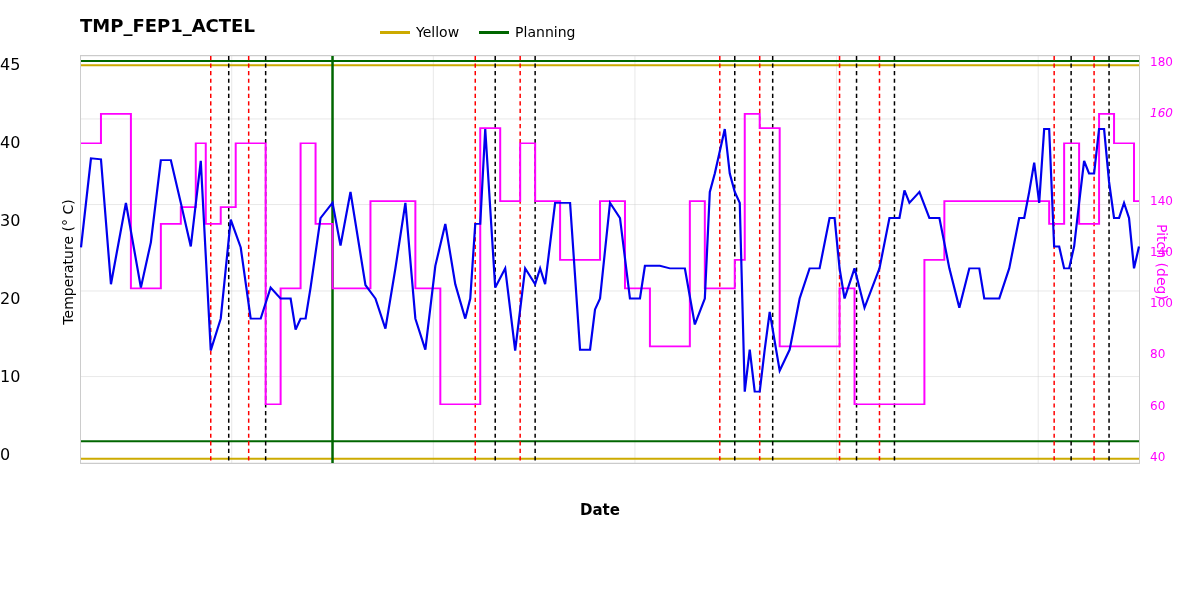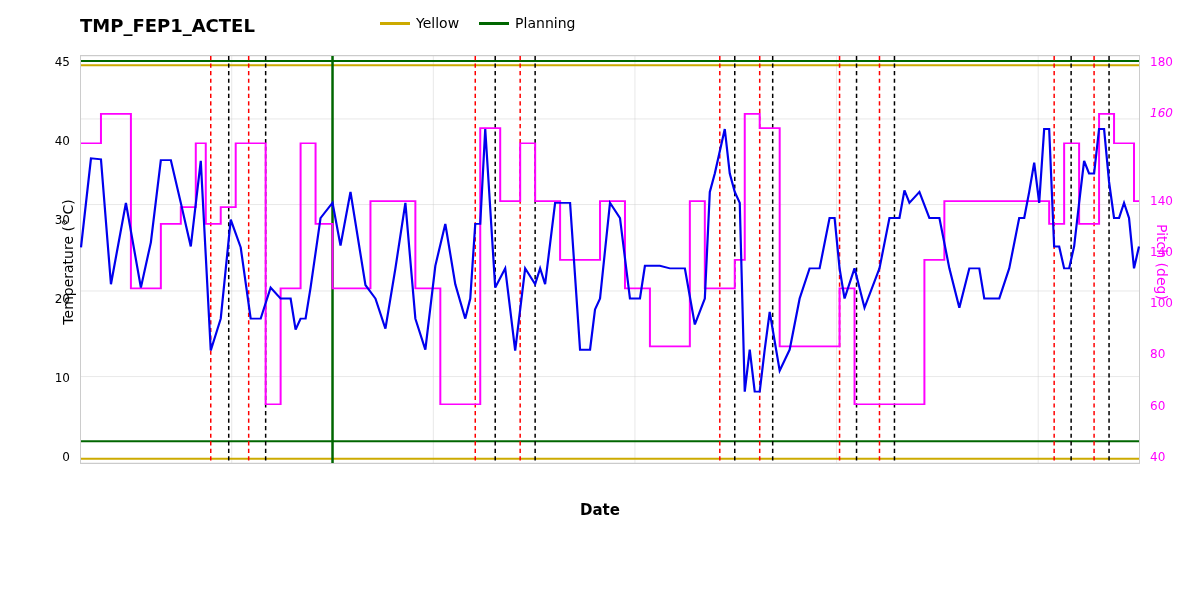--- a/index.html
+++ b/index.html
@@ -20,21 +20,21 @@
     .chart-title {
       position: absolute;
       top: 15px;
       left: 80px;
       font-size: 18px;
       font-weight: bold;
       color: #000;
     }
     .legend {
       position: absolute;
-      top: 15px;
+      top: 24px;
       left: 380px;
       display: flex;
       align-items: center;
       gap: 20px;
       font-size: 14px;
     }
     .legend-item {
       display: flex;
       align-items: center;
       gap: 6px;
@@ -54,24 +54,23 @@
     }
     .y-axis-left {
       position: absolute;
       top: 55px;
       left: 0;
       width: 75px;
       bottom: 60px;
       display: flex;
       flex-direction: column;
       justify-content: space-between;
-      align-items: flex-end;
+      align-items: flex-start;
       padding-right: 5px;
-      font-size: 12px;
-      padding-left: 40px;
+      font-size: 16px;
     }
     .y-axis-right {
       position: absolute;
       top: 55px;
       right: 0;
       width: 55px;
       bottom: 60px;
       display: flex;
       flex-direction: column;
       justify-content: space-between;

